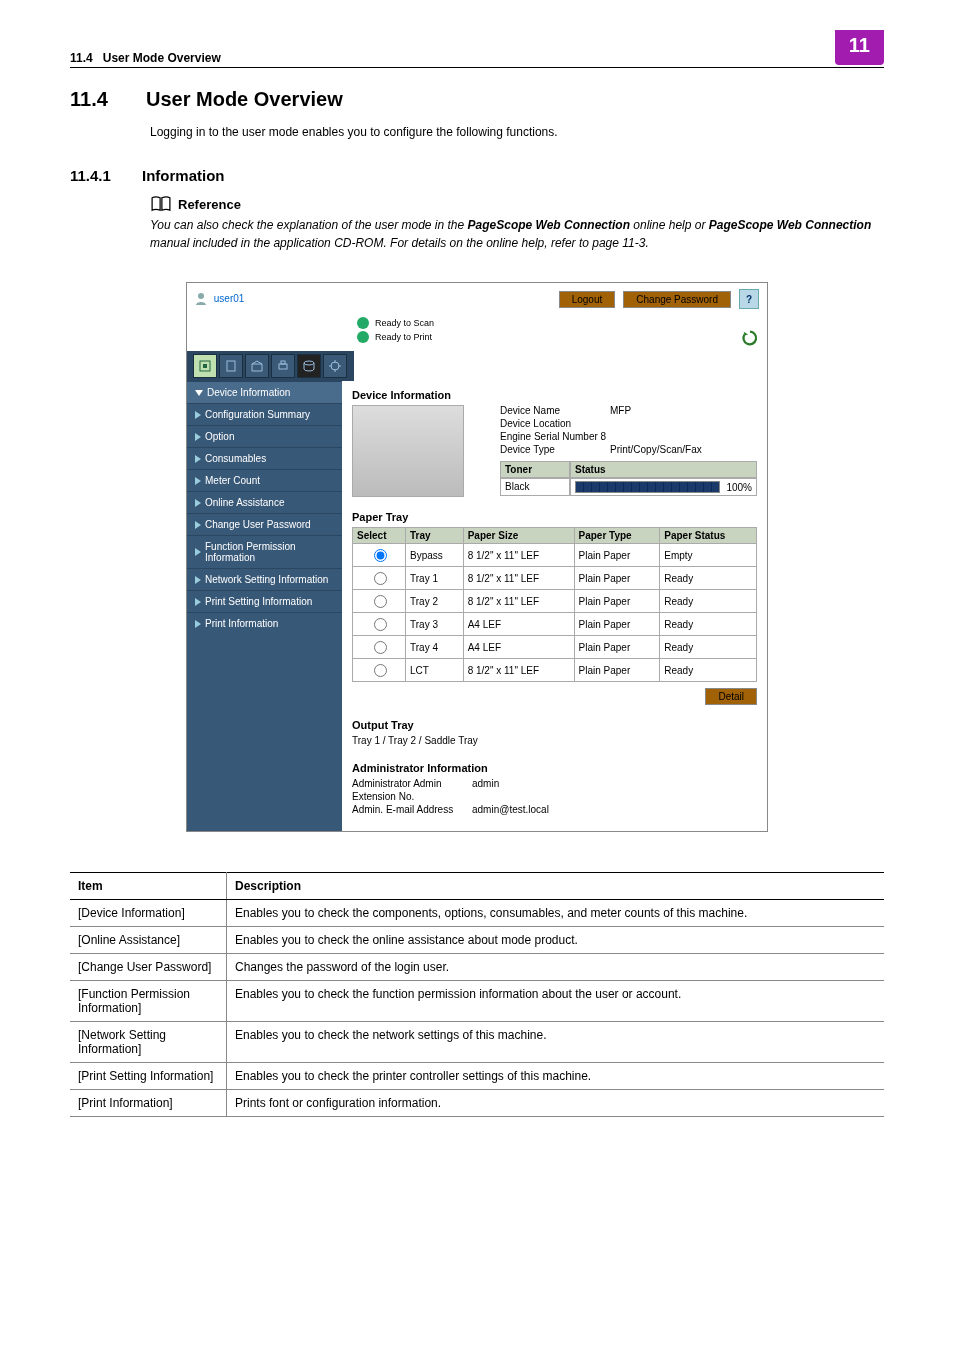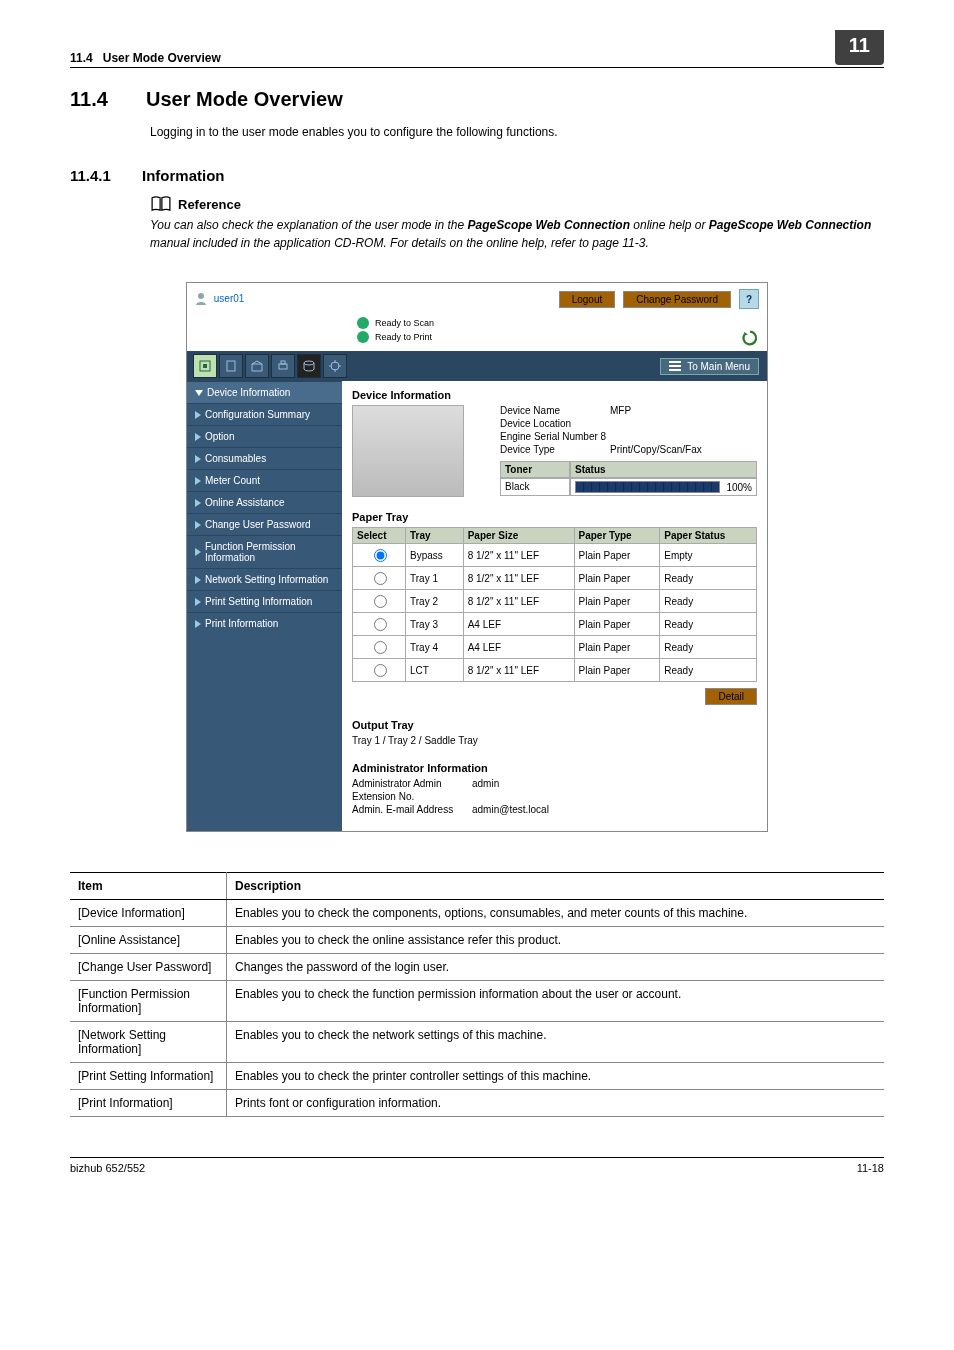--- a/index.html
+++ b/index.html
@@ -20,21 +20,21 @@
     align-items: center;
     border-bottom: 1px solid #000;
     padding-bottom: 2px;
     margin-bottom: 20px;
   }
   .hdr-left {
     font-size: 12px;
     font-weight: bold;
   }
   .hdr-chip {
-    background: #404040;
+    background: #a21caf;
     color: #fff;
     font-size: 20px;
     font-weight: bold;
     padding: 4px 14px 8px 14px;
     border-radius: 0 0 4px 4px;
     margin-top: -20px;
   }
   h1.sec {
     font-size: 20px;
     font-weight: bold;
@@ -280,30 +280,20 @@
           <svg width="14" height="14" viewBox="0 0 14 14">
               <ellipse cx="7" cy="4" rx="5" ry="2" fill="none" stroke="#9bd"></ellipse>
               <path d="M2 4 v6 a5 2 0 0 0 10 0 v-6" fill="none" stroke="#9bd"></path>
             </svg>
         </span>
         <span class="tab-icon">
           <svg width="14" height="14" viewBox="0 0 14 14">
               <circle cx="7" cy="7" r="4" fill="none" stroke="#9bd"></circle>
               <path d="M7 1 v3 M7 10 v3 M1 7 h3 M10 7 h3" stroke="#9bd"></path>
             </svg>
-        </span>
-      </div>
-      <div class="tabs-right">
-        <span class="main-menu-btn">
-          <svg width="12" height="10" viewBox="0 0 12 10">
-              <rect x="0" y="0" width="12" height="2" fill="#fff"></rect>
-              <rect x="0" y="4" width="12" height="2" fill="#fff"></rect>
-              <rect x="0" y="8" width="12" height="2" fill="#fff"></rect>
-            </svg>
-          <span>To Main Menu</span>
         </span>
       </div>
     </div>
 
     <div class="shot-body">
       <div class="sidebar">
         <div class="side-item cur">
           <span class="tri down"></span>
           <span>Device Information</span>
         </div>
@@ -476,21 +466,21 @@
         <th>Description</th>
       </tr>
     </thead>
     <tbody id="desc-body">
         <tr>
           <td>[Device Information]</td>
           <td>Enables you to check the components, options, consumables, and meter counts of this machine.</td>
         </tr>
         <tr>
           <td>[Online Assistance]</td>
-          <td>Enables you to check the online assistance refer this product.</td>
+          <td>Enables you to check the online assistance about mode product.</td>
         </tr>
         <tr>
           <td>[Change User Password]</td>
           <td>Changes the password of the login user.</td>
         </tr>
         <tr>
           <td>[Function Permission Information]</td>
           <td>Enables you to check the function permission information about the user or account.</td>
         </tr>
         <tr>
@@ -501,18 +491,14 @@
           <td>[Print Setting Information]</td>
           <td>Enables you to check the printer controller settings of this machine.</td>
         </tr>
         <tr>
           <td>[Print Information]</td>
           <td>Prints font or configuration information.</td>
         </tr>
       </tbody>
   </table>
 
-  <div class="footer">
-    <span>bizhub 652/552</span>
-    <span>11-18</span>
-  </div>
 
 </div>
 
 </body></html>

